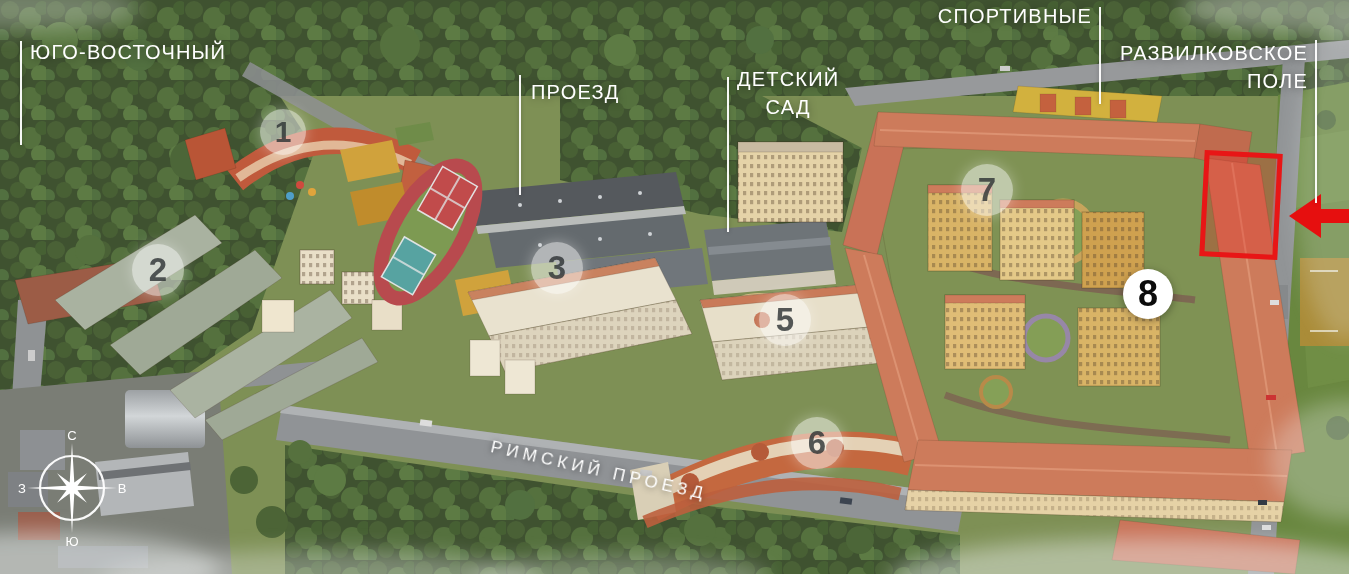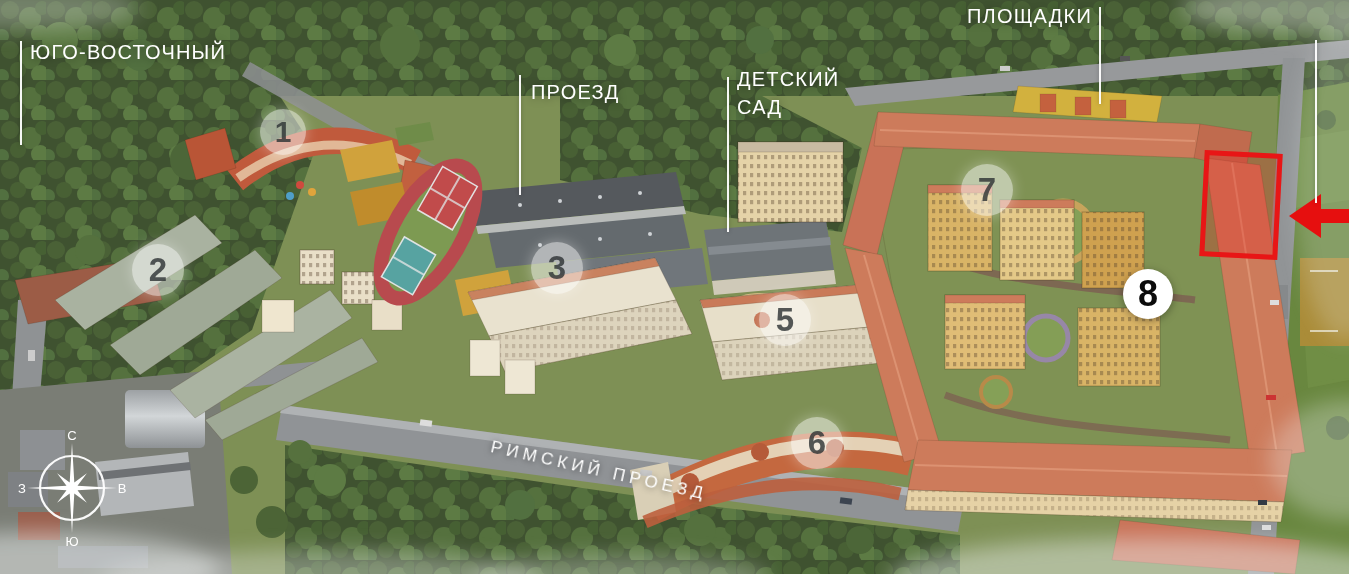--- a/index.html
+++ b/index.html
@@ -6,20 +6,21 @@
   .stage{
     position:relative;width:1349px;height:574px;overflow:hidden;
     background:#49602f;
     font-family:"Liberation Sans","DejaVu Sans",sans-serif;
   }
   .scene{position:absolute;left:0;top:0;}
   .map-label{
     position:absolute;color:#ffffff;font-size:20px;line-height:28px;
     letter-spacing:1.2px;font-weight:400;white-space:nowrap;
     text-shadow:0 1px 8px rgba(0,0,0,.45);
+    text-align:center;
   }
   .map-label.align-right{text-align:right;}
   .label-line{
     position:absolute;width:2px;background:rgba(255,255,255,.95);
     box-shadow:0 0 4px rgba(0,0,0,.25);
   }
   .street-label{
     position:absolute;color:#fff;font-size:17px;letter-spacing:4.5px;
     white-space:nowrap;text-shadow:0 1px 6px rgba(0,0,0,.5);
     transform:rotate(12.5deg);transform-origin:0 50%;
@@ -317,24 +318,28 @@
   </div>
 
   <div class="label-line" style="left:727px;top:77px;height:155px"></div>
   <div class="map-label" style="left:737px;top:65px">
     <span style="display:block">ДЕТСКИЙ</span>
     <span style="display:block">САД</span>
   </div>
 
   <div class="label-line" style="left:1099px;top:7px;height:97px"></div>
   <div class="map-label align-right" style="right:257px;top:2px">
-    <span style="display:block">ПЛОЩАДКИ</span>
+    <span style="display:block">СПОРТИВНЫЕ</span>
   </div>
 
   <div class="label-line" style="left:1315px;top:40px;height:163px"></div>
+  <div class="map-label align-right" style="right:41px;top:39px">
+    <span style="display:block">РАЗВИЛКОВСКОЕ</span>
+    <span style="display:block">ПОЛЕ</span>
+  </div>
 
   <div class="street-label" style="left:491px;top:437px">РИМСКИЙ ПРОЕЗД</div>
 
   <svg class="compass-svg" width="116" height="122" viewBox="0 0 116 122">
     <circle cx="58" cy="60" r="32" fill="none" stroke="#ffffff" stroke-width="2.2" opacity=".95"></circle>
     <polygon fill="#ffffff" points="58,15 60.3,54.5 72.9,45.2 63.5,57.7 103,60 63.5,62.3 72.9,74.8 60.3,65.5 58,105 55.7,65.5 43.1,74.8 52.5,62.3 13,60 52.5,57.7 43.1,45.2 55.7,54.5"></polygon>
     <text class="compass-letter" x="58" y="12" text-anchor="middle">С</text>
     <text class="compass-letter" x="58" y="118" text-anchor="middle">Ю</text>
     <text class="compass-letter" x="8" y="64.5" text-anchor="middle">З</text>
     <text class="compass-letter" x="108" y="64.5" text-anchor="middle">В</text>

